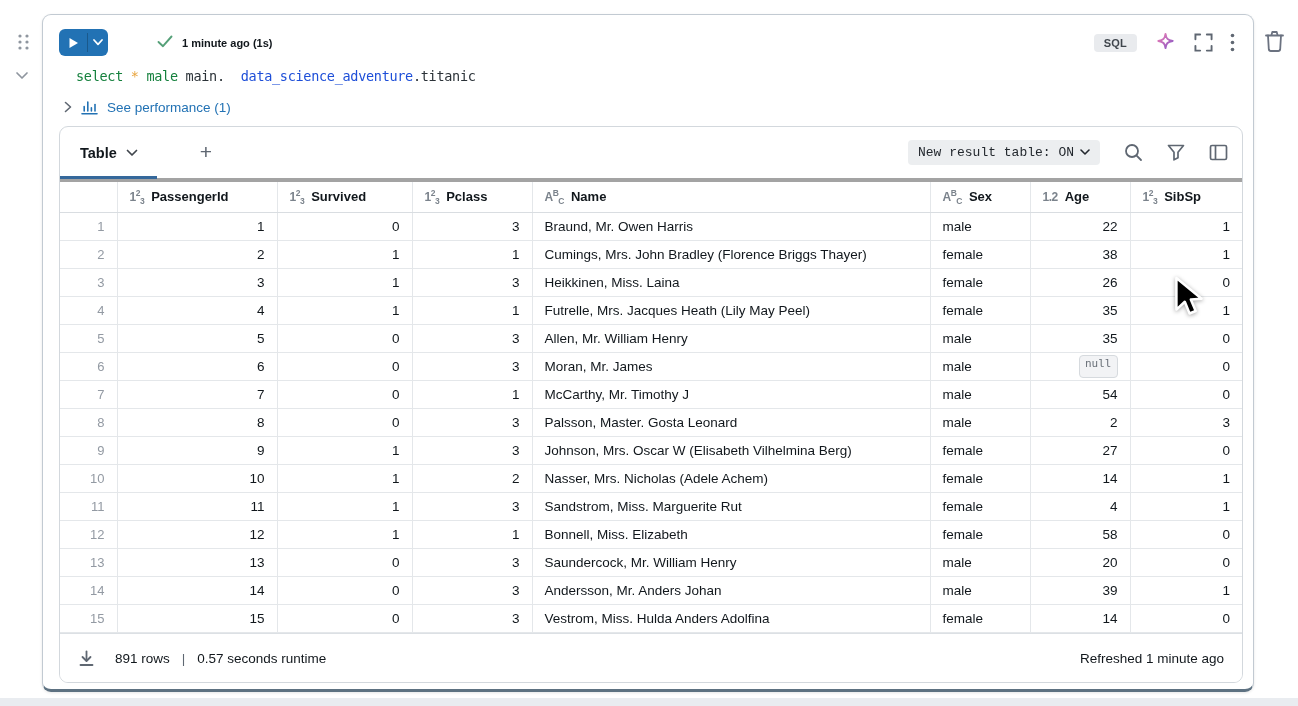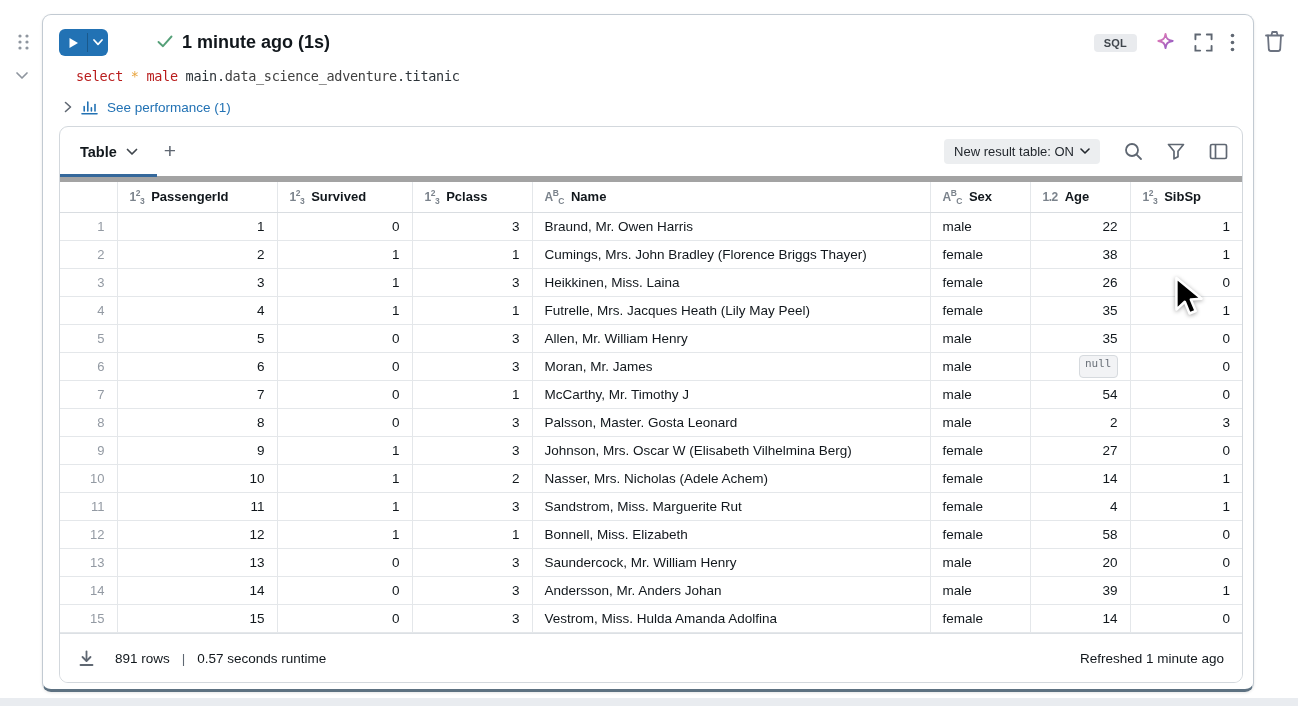--- a/index.html
+++ b/index.html
@@ -17,56 +17,56 @@
 
   
   .run-btn { position:absolute; left:16px; top:14px; width:49px; height:27px;
              background:var(--accent,#2272B4); border-radius:6px; display:flex; align-items:stretch;
              cursor:pointer; }
   .run-play { width:28px; display:flex; align-items:center; justify-content:center; }
   .run-split { width:1px; background:rgba(0,0,0,.22); margin:4px 0; }
   .run-caret { flex:1; display:flex; align-items:center; justify-content:center; }
   .cell-status { position:absolute; left:114px; top:14px; height:27px; display:flex;
                  align-items:center; gap:9px; }
-  .cell-status .txt { font-size:18px; font-weight:600; color:#11171C; }
+  .cell-status .txt { font-size:11px; font-weight:600; color:#11171C; }
   .cell-actions { position:absolute; right:18px; top:14px; height:27px; display:flex;
                   align-items:center; gap:17px; }
   .sql-badge { background:#e9ebee; color:#3f454c; border-radius:4px; font-size:11px;
                font-weight:600; padding:3px 10px; letter-spacing:.2px; cursor:pointer; }
   .icon-btn { display:flex; align-items:center; justify-content:center; cursor:pointer; }
 
   .trash-btn { position:absolute; left:1264px; top:30px; cursor:pointer; }
 
   
   .query-line { position:absolute; left:33px; top:53px; font-family:"DejaVu Sans Mono", monospace;
                 font-size:13.5px; white-space:pre; letter-spacing:-0.3px; }
-  .tok-keyword { color:#b91c1c; }
+  .tok-keyword { color:#15803d; }
   .tok-star    { color:#e8a43e; }
-  .tok-schema  { color:#404040; }
+  .tok-schema  { color:#1d4ed8;margin-left:16px; }
   .tok-plain   { color:#2b3238; }
 
   
   .perf-row { position:absolute; left:21px; top:84px; display:flex; align-items:center;
               gap:9px; cursor:pointer; }
   .perf-link { color:var(--accent,#2272B4); font-size:13.5px; }
 
   
   .result-panel { position:absolute; left:16px; top:111px; width:1184px; height:557px;
                   border:1px solid #d3d8dd; border-radius:9px; background:#fff; overflow:hidden; }
-  .tabbar { position:relative; height:55px; border-bottom:6px solid #a3a3a3; display:flex;
-            align-items:center; padding:0 14px 0 20px; }
+  .tabbar { position:relative; height:55px; border-bottom:4px solid #a3a3a3; display:flex;
+            align-items:center; padding:0 14px 0 20px;gap:36px; }
   .tab-active { display:flex; align-items:center; gap:9px; cursor:pointer; }
   .tab-active .lbl { font-size:14.5px; font-weight:700; color:#11171C; }
   .tab-underline { position:absolute; left:0; bottom:-1px; width:97px; height:3px;
                    background:#35689b; }
   .add-tab { margin-left:26px; color:#5f6772; font-size:21px; font-weight:400; cursor:pointer;
              line-height:1; padding-bottom:2px;}
   .tab-controls { margin-left:auto; display:flex; align-items:center; gap:24px; }
   .toggle-pill { background:#eceef0; border-radius:4px; padding:5px 10px; font-size:13px;
-                 color:#23282e; display:flex; align-items:center; gap:6px; cursor:pointer; }
+                 color:#23282e; display:flex; align-items:center; gap:6px; cursor:pointer;font-family:Liberation Mono, monospace; }
 
   
   table.grid { border-collapse:collapse; table-layout:fixed; width:1182px; }
   .grid th, .grid td { border:1px solid #e4e7ea; font-size:13.5px; padding:0 12px;
                        overflow:hidden; white-space:nowrap; }
   .grid th { border-bottom:1px solid #d9dde1; height:30px; text-align:left;
              font-size:13px; font-weight:700; background:#fff; }
   .grid th:first-child, .grid td:first-child { border-left:none; }
   .grid th:last-child, .grid td:last-child { border-right:none; }
   .grid th:first-child { border-top:none; }
@@ -391,21 +391,21 @@
             <td class="">Andersson, Mr. Anders Johan</td>
             <td class="">male</td>
             <td class="num">39</td>
             <td class="num">1</td>
           </tr>
           <tr>
             <td class="rownum">15</td>
             <td class="num">15</td>
             <td class="num">0</td>
             <td class="num">3</td>
-            <td class="">Vestrom, Miss. Hulda Amanda Adolfina</td>
+            <td class="">Vestrom, Miss. Hulda Anders Adolfina</td>
             <td class="">female</td>
             <td class="num">14</td>
             <td class="num">0</td>
           </tr>
         </tbody>
     </table>
 
     <div class="grid-footer">
       <span class="icon-btn">
         <svg width="17" height="17" viewBox="0 0 17 17">

